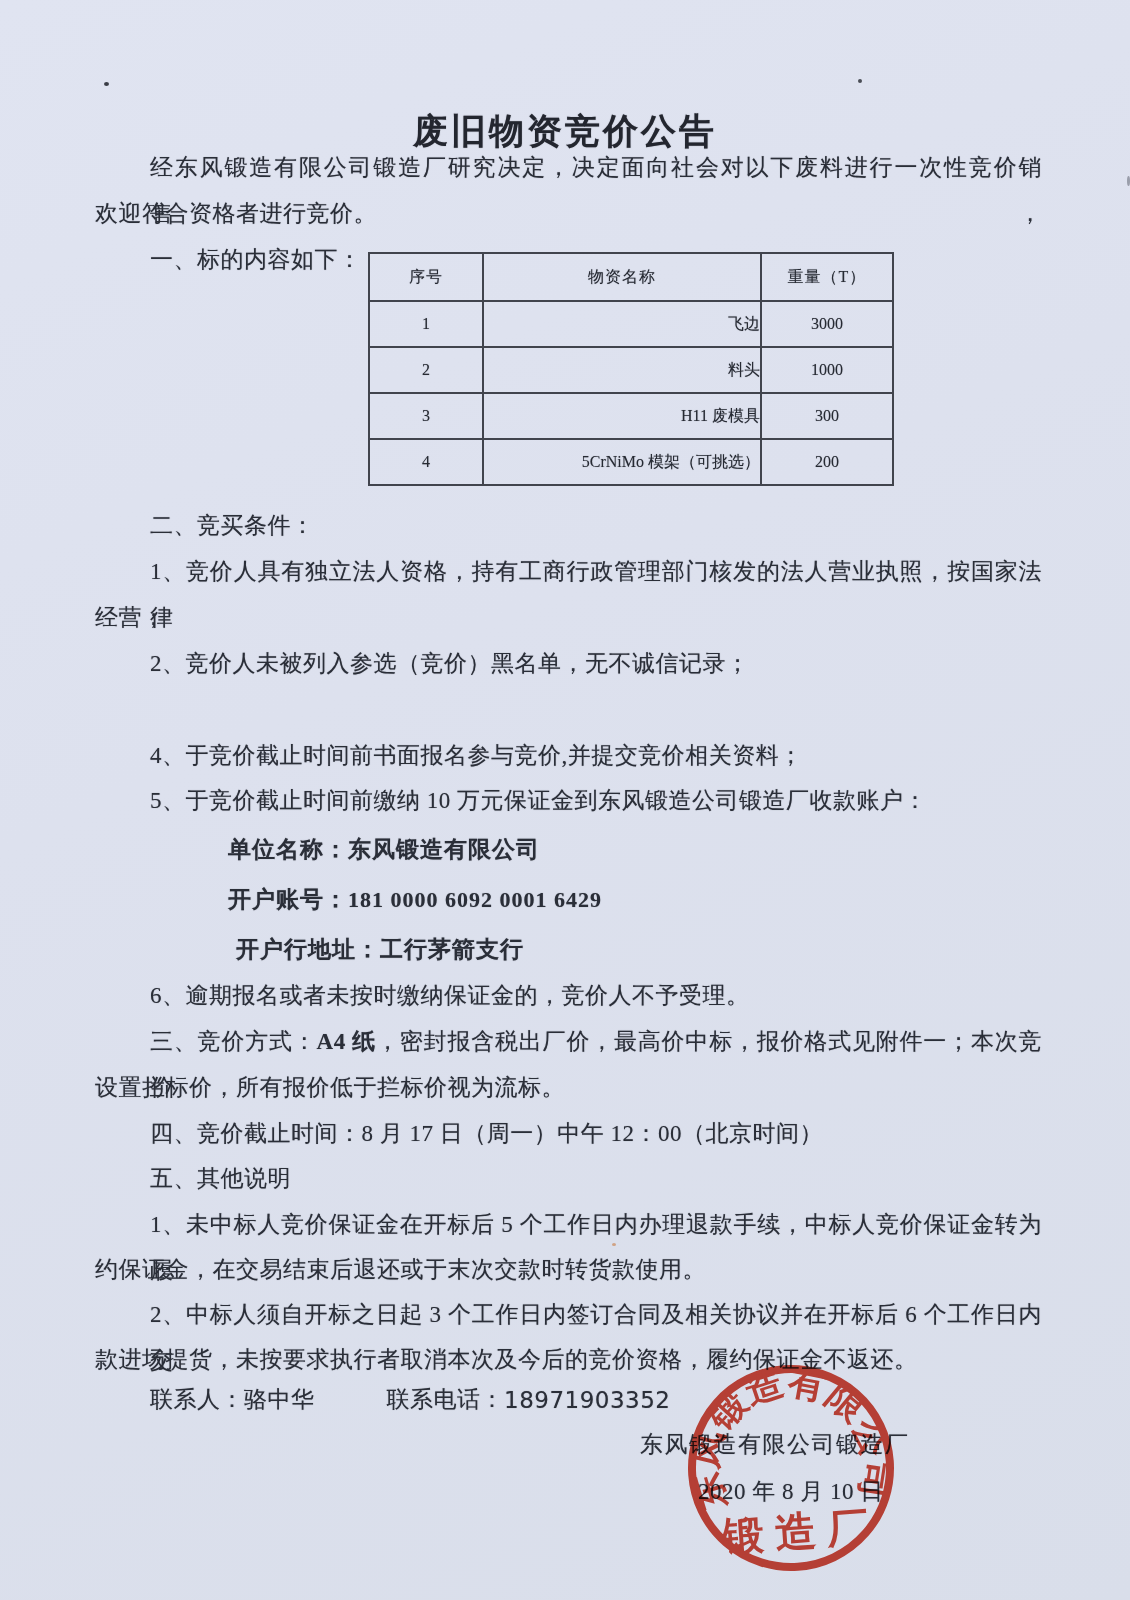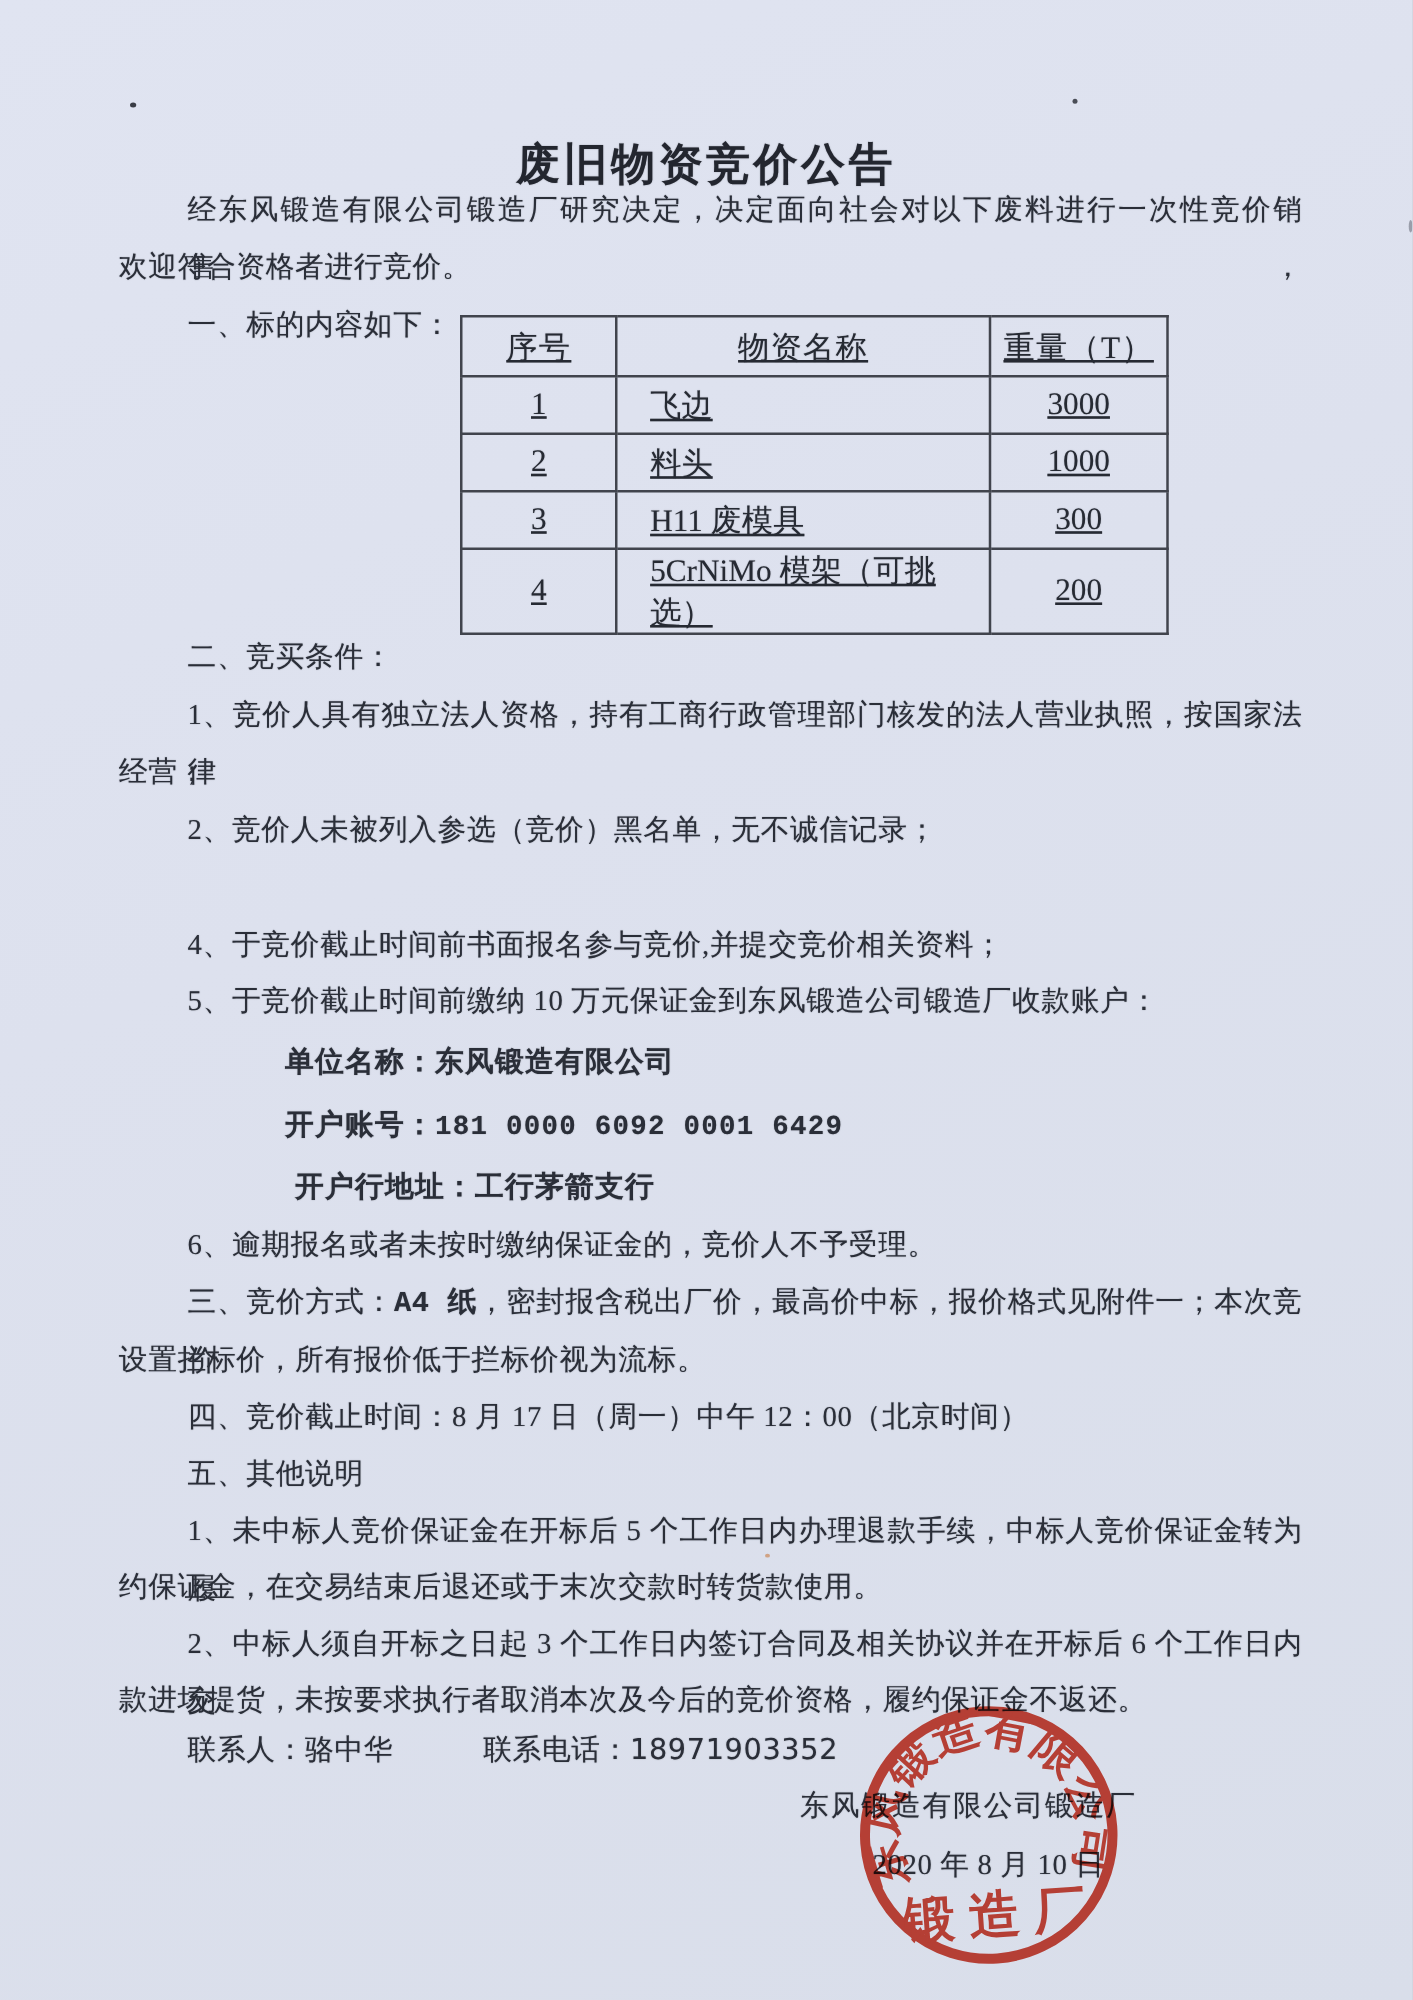--- a/index.html
+++ b/index.html
@@ -35,43 +35,42 @@
     color:#23262f;
     text-shadow:0 0 1px rgba(35,38,47,0.5);
     margin-top:24px;
   }
   .boldline{
     font-family:"Liberation Sans","DejaVu Sans",sans-serif;
     font-weight:700;
     letter-spacing:1px;
   }
   .num-sans{font-family:"DejaVu Sans","Liberation Sans",sans-serif;font-size:22px;}
-  .b-sans{font-family:Liberation Mono, monospace;font-weight:700;}
+  .b-sans{font-family:Liberation Serif, serif;font-weight:700;}
   
   .goods-table{
     position:absolute;
     left:368px;top:252px;
-    width:567px;
+    width:526px;
     border-collapse:collapse;
-    font-size:25px;
+    font-size:16px;
     color:#262a33;
     text-shadow:0 0 1px rgba(42,46,56,0.4);
-    text-decoration:underline;
   }
   .goods-table th,.goods-table td{
     border:2px solid #41444d;
     padding:0 0 0 0;
     height:44px;
     font-weight:400;
   }
   .goods-table th{height:46px;text-align:center;letter-spacing:1px;}
   .col-no{width:130px;text-align:center;}
   .col-name{width:285px;text-align:left;padding-left:26px;}
   .col-wt{width:146px;text-align:center;}
-  .goods-table td.col-name{padding-left:26px;}
+  .goods-table td.col-name{padding-left:26px;text-align:right;}
   
   .contact-row{display:flex;gap:0;}
   .contact-gap{display:inline-block;width:72px;}
   
   .stamp{
     position:absolute;
     left:683px;top:1360px;
     width:216px;height:216px;
     mix-blend-mode:multiply;
     opacity:0.92;

